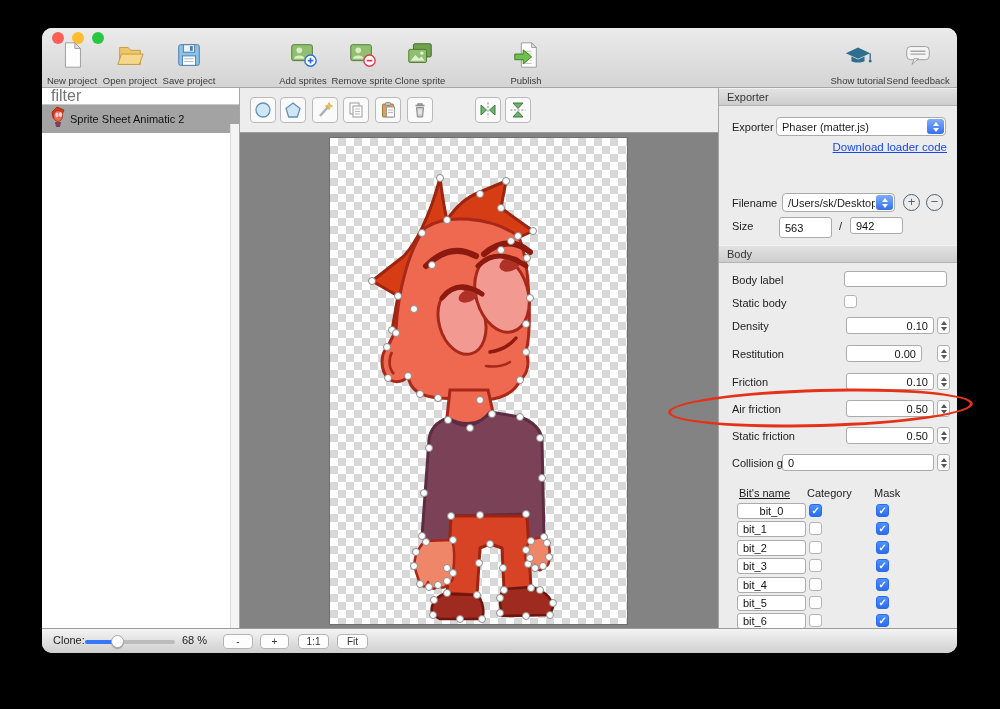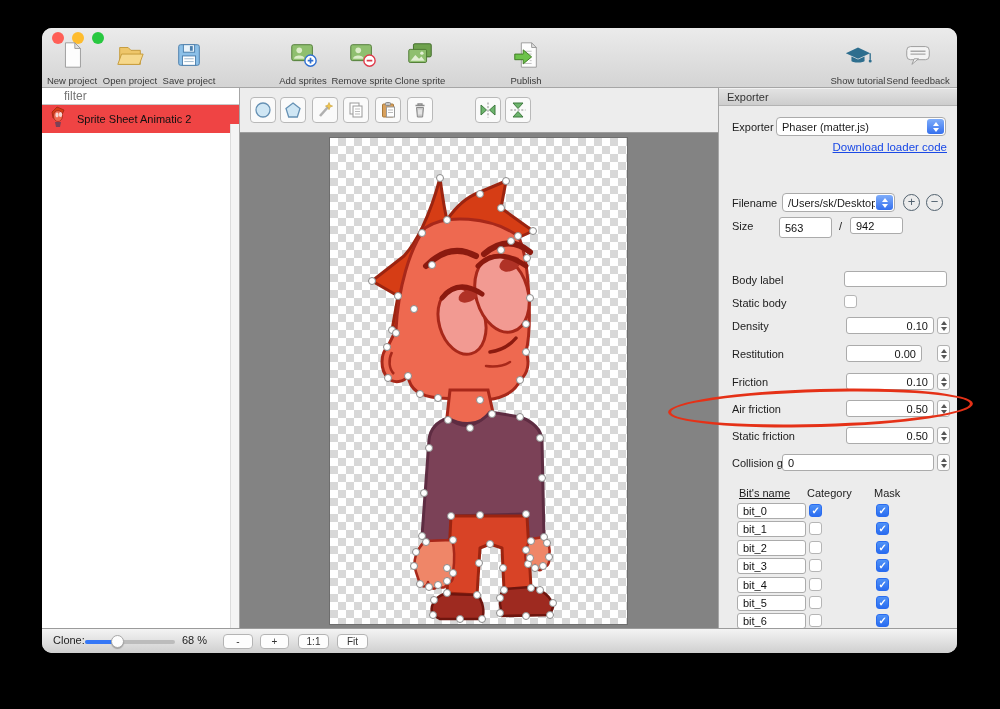--- a/index.html
+++ b/index.html
@@ -11,22 +11,22 @@
   .toolbar { position:absolute; left:0; top:0; width:915px; height:60px; background:linear-gradient(#ebebeb,#d4d4d4); border-bottom:1px solid #a6a6a6; }
   .lights { position:absolute; left:10px; top:4px; display:flex; gap:8px; }
   .light { width:12px; height:12px; border-radius:50%; }
   .tb-item { position:absolute; top:12px; width:60px; display:flex; flex-direction:column; align-items:center; gap:1px; cursor:default; }
   .tb-item svg { width:30px; height:30px; }
   .tb-label { font-size:9.5px; color:#3a3a3a; white-space:nowrap; }
 
   
   .sidebar { position:absolute; left:0; top:60px; width:198px; height:540px; background:#fff; border-right:1px solid #a6a6a6; }
   .side-header { height:18px; background:linear-gradient(#e4e4e4,#cfcfcf); border-bottom:1px solid #b3b3b3; font-size:11px; color:#333; padding-left:7px; line-height:17px; }
-  .filter-input { display:block; width:100%; height:17px; border:none; border-bottom:1px solid #c8c8c8; font-size:12px; padding:0 22px; font-family:"Liberation Sans",sans-serif; color:#333; outline:none; }
-  .sprite-row { height:28px; background:#ef4444; display:flex; align-items:center; gap:12px; padding-left:8px; }
+  .filter-input { display:block; width:100%; height:17px; border:none; border-bottom:1px solid #c8c8c8; font-size:16px; padding:0 9px; font-family:"Liberation Sans",sans-serif; color:#333; outline:none; }
+  .sprite-row { height:28px; background:#a3a3a3; display:flex; align-items:center; gap:5px; padding-left:8px; }
   .sprite-row .name { font-size:11px; color:#111; }
   .side-scroll { position:absolute; right:0; top:36px; bottom:0; width:9px; background:#f4f4f4; border-left:1px solid #dcdcdc; }
 
   
   .canvas-col { position:absolute; left:198px; top:60px; width:478px; height:540px; background:#838383; }
   .canvas-toolbar { position:absolute; left:0; top:0; width:478px; height:45px; background:#ededed; border-bottom:1px solid #9d9d9d; }
   .tool-btn { position:absolute; top:9px; width:26px; height:26px; background:#fafafa; border:1px solid #b9b9b9; border-radius:4px; display:flex; align-items:center; justify-content:center; }
   .tool-btn svg { width:18px; height:18px; }
   .checker { position:absolute; left:90px; top:50px; width:297px; height:486px;
      background:conic-gradient(#d8d8d8 0 25%, #ffffff 0 50%, #d8d8d8 0 75%, #ffffff 0) 0 0/16px 16px;
@@ -367,20 +367,21 @@
         </span>
     </div>
     <div class="circle-btn" style="left:184px; top:106px;">+</div>
     <div class="circle-btn" style="left:207px; top:106px;">−</div>
 
     <span class="row-label" style="top:132px">Size</span>
     <input class="field" style="left: 60px; top: 129px; width: 53px; height: 21px;" value="563">
     <span class="row-label" style="left:120px; top:132px;">/</span>
     <input class="field" style="left: 131px; top: 129px; width: 53px; height: 17px;" value="942">
 
+    <div class="sec-header" style="top:157px">Body</div>
 
     <span class="row-label" style="top:186px">Body label</span>
     <input class="field" style="left: 125px; top: 183px; width: 103px; height: 16px;" value="">
 
     <span class="row-label" style="top:209px">Static body</span>
     <span class="cb" style="left:125px; top:207px;"></span>
 
     <span class="row-label" style="top:232px">Density</span>
     <input class="field num" style="left: 127px; top: 229px; width: 88px; height: 17px;" value="0.10">
     <span class="stepper-gray" style="left:218px; top:229px;">
@@ -420,21 +421,21 @@
     <input class="field" style="left: 63px; top: 366px; width: 152px; height: 17px;" value="0">
     <span class="stepper-gray" style="left:218px; top:366px;">
         <i class="cu"></i>
         <i class="cd"></i>
       </span>
 
     <span class="row-label" style="left:20px; top:399px;text-decoration:underline;">Bit's name</span>
     <span class="row-label" style="left:88px; top:399px;">Category</span>
     <span class="row-label" style="left:155px; top:399px;">Mask</span>
 
-    <input class="field" style="left: 18px; top: 415px; width: 69px; height: 16px;" value="bit_0">
+    <input class="field" style="left: 18px; top: 415px; width: 69px; height: 16px; text-align: center;" value="bit_0">
     <span class="cb checked" style="left:90px; top:416px;"></span>
     <span class="cb checked" style="left:157px; top:416px;"></span>
 
     <input class="field" style="left: 18px; top: 433px; width: 69px; height: 16px;" value="bit_1">
     <span class="cb" style="left:90px; top:434px;"></span>
     <span class="cb checked" style="left:157px; top:434px;"></span>
 
     <input class="field" style="left: 18px; top: 452px; width: 69px; height: 16px;" value="bit_2">
     <span class="cb" style="left:90px; top:453px;"></span>
     <span class="cb checked" style="left:157px; top:453px;"></span>

